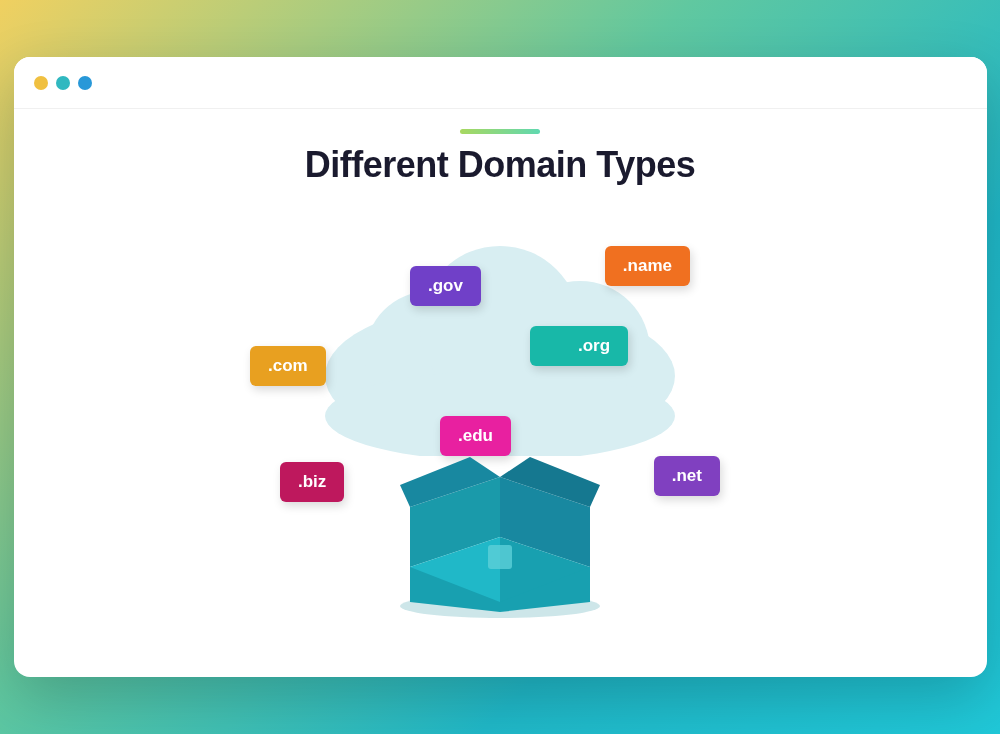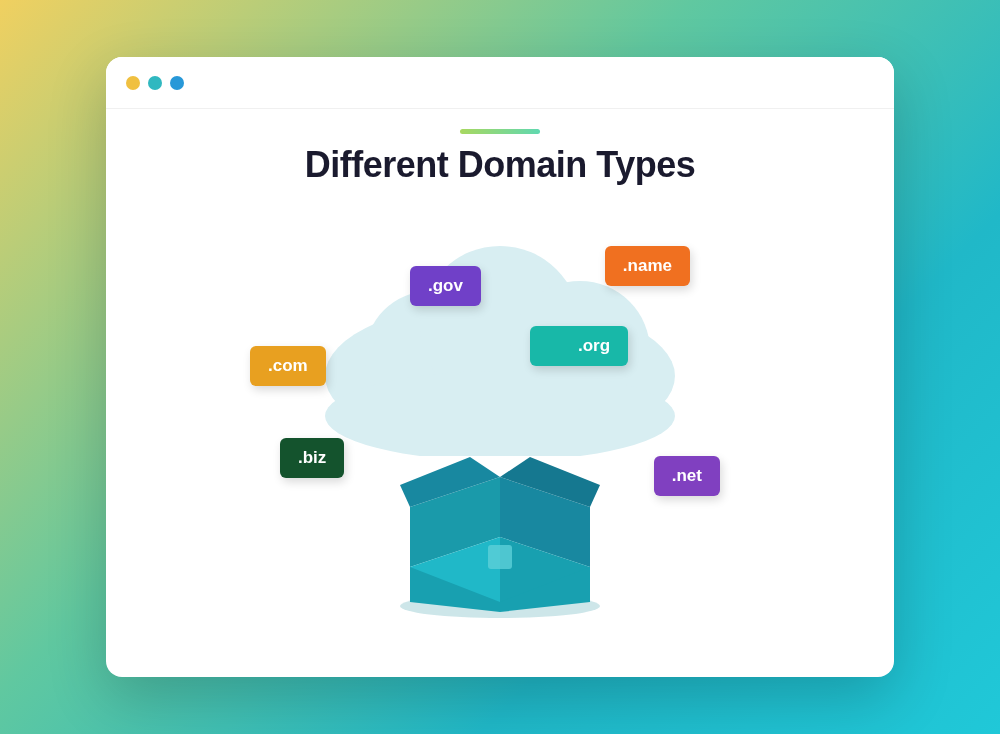--- a/index.html
+++ b/index.html
@@ -9,21 +9,21 @@
       height: 734px;
       background: linear-gradient(135deg, #f0d060 0%, #60c8a0 40%, #20b8c8 70%, #20c8d8 100%);
       display: flex;
       align-items: center;
       justify-content: center;
       font-family: 'Arial', sans-serif;
       overflow: hidden;
     }
 
     .window {
-      width: 788px;
+      width: 973px;
       height: 620px;
       background: #ffffff;
       border-radius: 16px;
       box-shadow: 0 20px 60px rgba(0,0,0,0.2);
       overflow: hidden;
       position: relative;
     }
 
     .title-bar {
       height: 52px;
@@ -108,21 +108,21 @@
       box-shadow: 2px 4px 10px rgba(0,0,0,0.15);
     }
 
     
     .badge-com   { background: #e8a020; top: 140px; left: 30px; }
     .badge-gov   { background: #7040c8; top: 60px;  left: 190px; }
     .badge-name  { background: #f07020; top: 40px;  right: 90px; }
     .badge-org   { background: #18b8a8; top: 120px; left: 310px; padding-left: 48px; }
     .badge-info  { background: #6030a8; top: 130px; right: 20px; }
     .badge-edu   { background: #e820a0; top: 210px; left: 220px; }
-    .badge-biz   { background: #14532d; top: 232px; left: 60px; }
+    .badge-biz   { background: #be185d; top: 256px; left: 60px; }
     .badge-net   { background: #8040c0; top: 250px; right: 60px; text-align: center; }
 
     
     .box-shadow-ellipse {
       position: absolute;
       bottom: 18px;
       left: 50%;
       transform: translateX(-50%);
       width: 200px;
       height: 24px;
@@ -152,20 +152,21 @@
         <circle cx="120" cy="120" r="65" fill="#d8eef2"></circle>
         <circle cx="190" cy="90" r="80" fill="#d8eef2"></circle>
         <circle cx="270" cy="115" r="70" fill="#d8eef2"></circle>
         <ellipse cx="190" cy="180" rx="175" ry="45" fill="#d8eef2"></ellipse>
       </svg>
 
       <div class="badge badge-gov">.gov</div>
       <div class="badge badge-com">.com</div>
       <div class="badge badge-name">.name</div>
       <div class="badge badge-org">.org</div>
+      <div class="badge badge-edu">.edu</div>
       <div class="badge badge-biz">.biz</div>
       <div class="badge badge-net">.net</div>
 
       <div class="box-shadow-ellipse"></div>
 
       <div class="box-wrapper">
         <svg width="200" height="155" viewBox="0 0 200 155" xmlns="http://www.w3.org/2000/svg">
 
           <polygon points="10,50 100,20 100,80 10,110" fill="#1a9aaa"></polygon>
 

